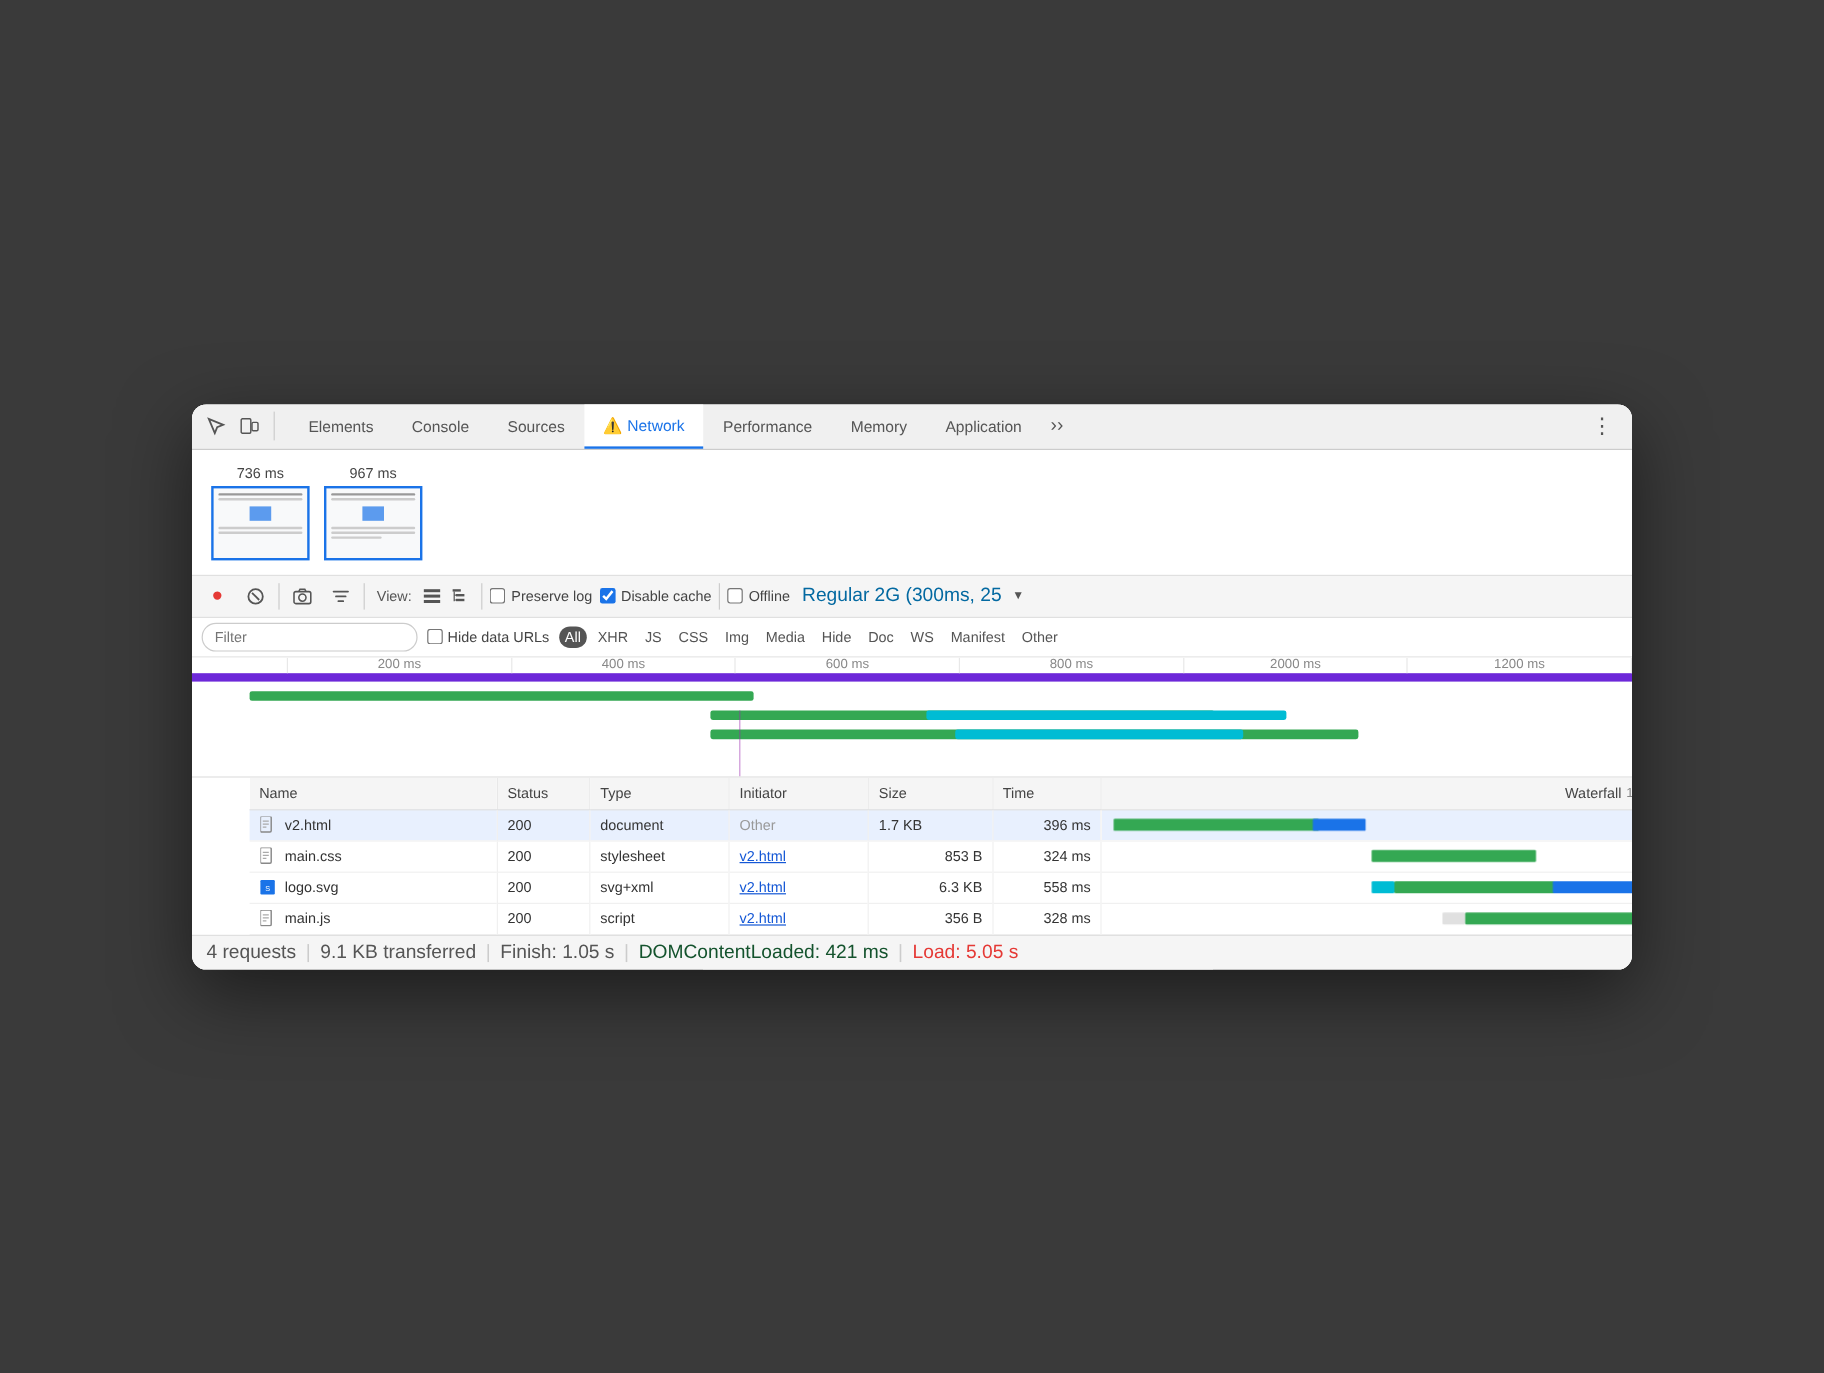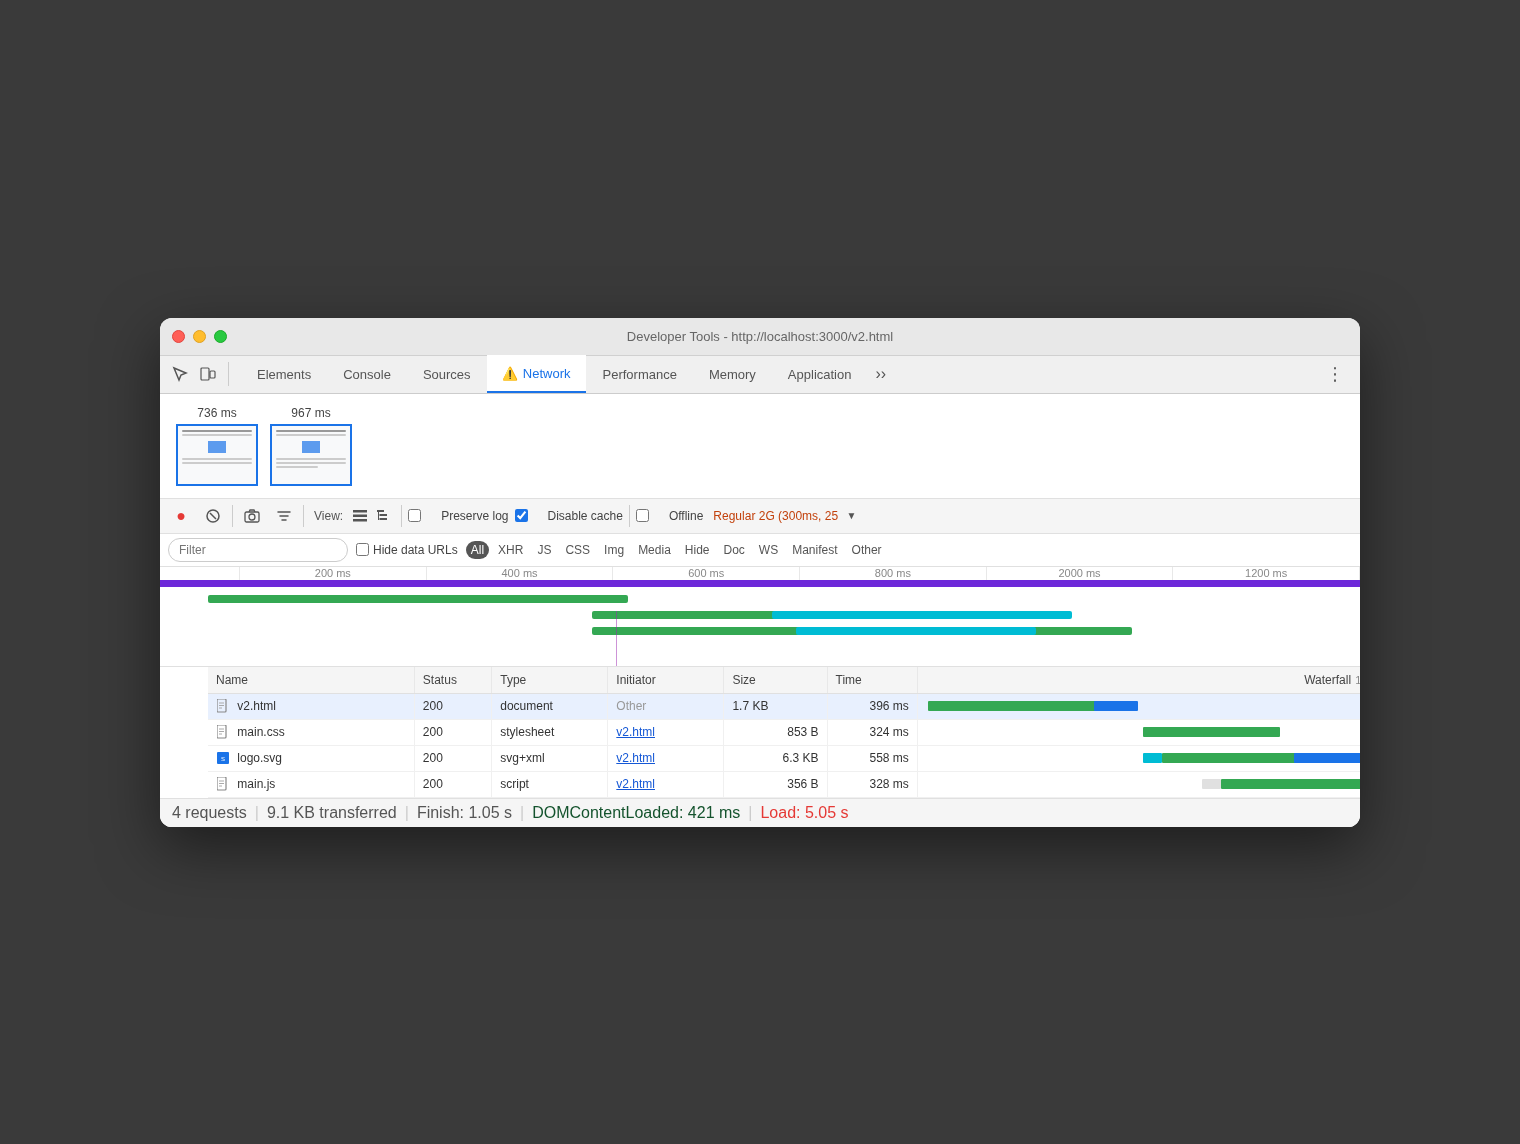--- a/index.html
+++ b/index.html
@@ -210,35 +210,35 @@
       align-items: center;
       justify-content: center;
       cursor: pointer;
       border-radius: 2px;
       font-size: 13px;
       color: #555;
     }
     .checkbox-label {
       display: flex;
       align-items: center;
-      gap: 20px;
+      gap: 5px;
       font-size: 12px;
       color: #444;
       cursor: pointer;
     }
     .checkbox-label input[type=checkbox] {
       width: 13px;
       height: 13px;
     }
     .checkbox-checked {
       accent-color: #1a73e8;
     }
     .throttle-select {
-      font-size: 12px;
-      color: #c2410c;
+      font-size: 16px;
+      color: #0369a1;
       padding: 2px 20px 2px 4px;
       border: none;
       background: transparent;
       cursor: pointer;
       appearance: none;
       -webkit-appearance: none;
     }
     .throttle-wrapper {
       display: flex;
       align-items: center;
@@ -443,28 +443,20 @@
     
     .network-table::-webkit-scrollbar { width: 8px; }
     .network-table::-webkit-scrollbar-track { background: #f5f5f5; }
     .network-table::-webkit-scrollbar-thumb { background: #ccc; border-radius: 4px; }
   </style>
 </head>
 <body>
 
 <div class="window">
 
-  <div class="titlebar">
-    <div class="traffic-lights">
-      <div class="traffic-light tl-red"></div>
-      <div class="traffic-light tl-yellow"></div>
-      <div class="traffic-light tl-green"></div>
-    </div>
-    <span class="title-text">Developer Tools - http://localhost:3000/v2.html</span>
-  </div>
 
   <div class="devtools-body">
 
     <div class="tab-bar">
       <div class="tab-icons">
         <div class="tab-icon-btn" title="Inspect element">
           <svg width="16" height="16" viewBox="0 0 16 16" fill="none">
             <path d="M2 2L7 14L9 9L14 7L2 2Z" stroke="#555" stroke-width="1.5" fill="none"></path>
           </svg>
         </div>

